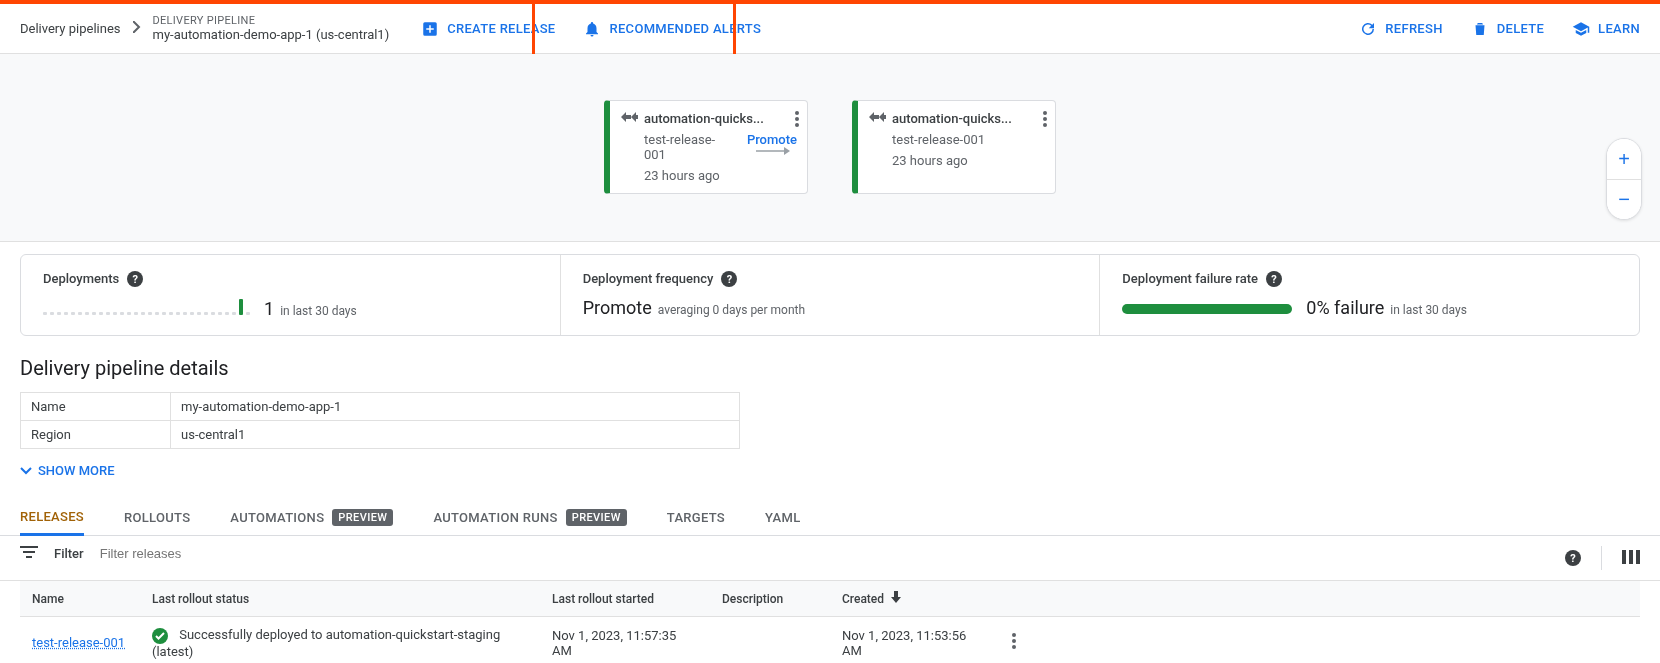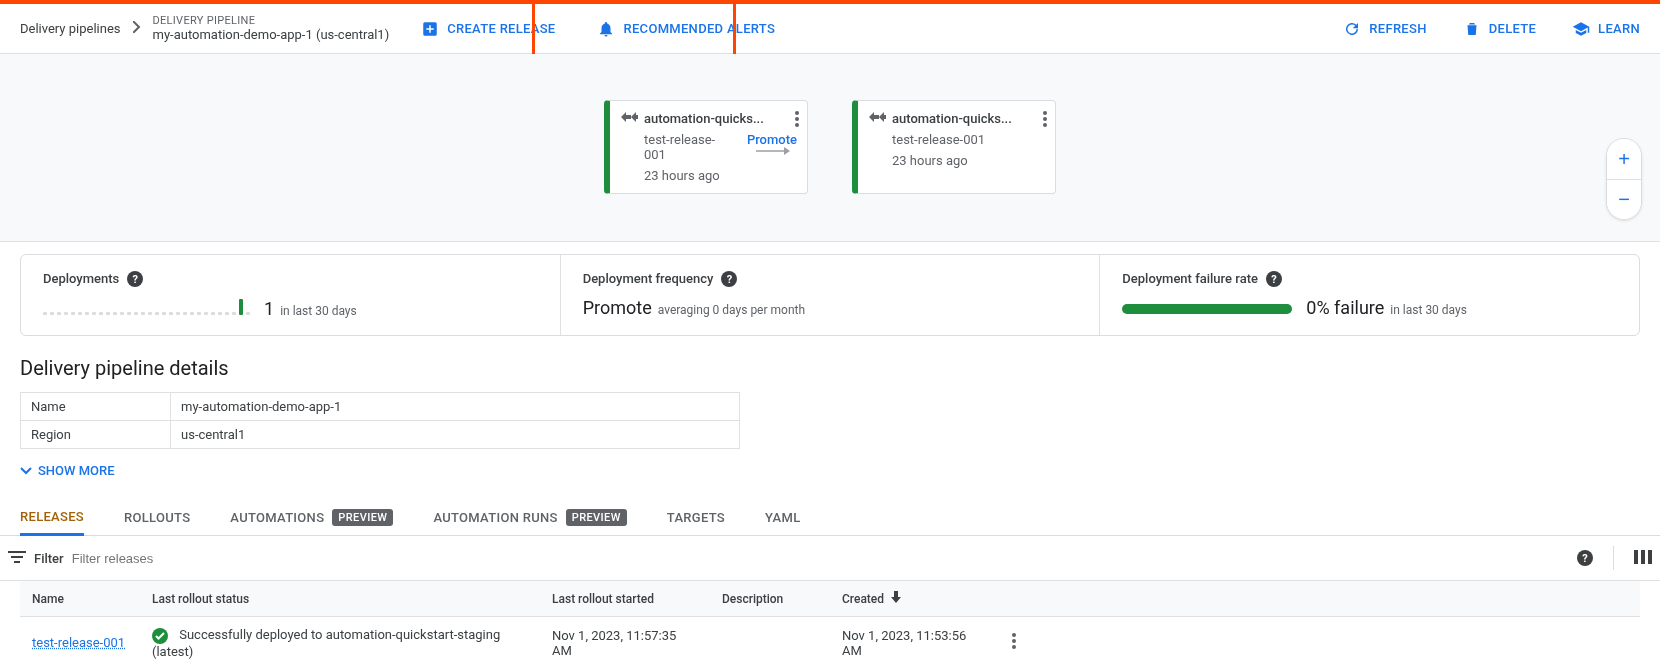--- a/index.html
+++ b/index.html
@@ -4,25 +4,25 @@
 <style>
   * { box-sizing: border-box; margin: 0; padding: 0; }
   body { font-family: Roboto, "Helvetica Neue", Arial, sans-serif; font-size: 13px; color: #3c4043; background: #fff; width: 1660px; }
   .topbar { display: flex; align-items: center; height: 54px; padding: 0 20px; border-bottom: 1px solid #e0e0e0; border-top: 4px solid #ff4502; position: relative; }
   .breadcrumb { display: flex; align-items: center; gap: 12px; }
   .bc-root { font-size: 13px; color: #3c4043; }
   .chev { color: #5f6368; }
   .bc-main { display: flex; flex-direction: column; line-height: 1.2; }
   .bc-top { font-size: 11px; color: #5f6368; letter-spacing: .3px; }
   .bc-name { font-size: 13px; color: #3c4043; }
-  .tb-actions { display: flex; align-items: center; gap: 42px; margin-left: 32px; }
+  .tb-actions { display: flex; align-items: center; gap: 28px; margin-left: 32px; }
   .tb-btn { display: inline-flex; align-items: center; gap: 8px; color: #1a73e8; font-weight: 500; font-size: 13px; letter-spacing: .3px; cursor: pointer; }
   .tb-btn svg { fill: #1a73e8; }
   .highlight { position: absolute; top: -4px; left: 532px; width: 204px; height: 57px; border: 3px solid #ff4502; pointer-events: none; }
-  .tb-right { margin-left: auto; display: flex; align-items: center; gap: 36px; }
+  .tb-right { margin-left: auto; display: flex; align-items: center; gap: 28px; }
 
   .graph-area { background: #f8f9fa; height: 188px; position: relative; border-bottom: 1px solid #e0e0e0; }
   .cards { display: flex; gap: 44px; justify-content: center; padding-top: 46px; position: relative; }
   .card { width: 204px; background: #fff; border: 1px solid #dadce0; border-radius: 4px; position: relative; padding: 10px 10px 10px 34px; border-left: 6px solid #1e8e3e; }
   .card-head { display: flex; align-items: center; gap: 6px; }
   .card-title { font-weight: 500; font-size: 13px; color: #3c4043; overflow: hidden; text-overflow: ellipsis; white-space: nowrap; flex: 1; }
   .stage-icon { position: absolute; left: 10px; top: 9px; }
   .card-menu { position: absolute; right: 8px; top: 10px; cursor: pointer; color: #5f6368; }
   .card-line { font-size: 13px; color: #5f6368; margin-top: 6px; display: flex; gap: 12px; }
   .promote { color: #1a73e8; font-weight: 500; cursor: pointer; }
@@ -49,21 +49,21 @@
   .dtable { width: 720px; border-collapse: collapse; }
   .dtable td { border: 1px solid #e0e0e0; padding: 6px 10px; font-size: 13px; }
   .dtable td:first-child { width: 150px; color: #3c4043; font-weight: 400; }
   .showmore { margin-top: 14px; color: #1a73e8; font-weight: 500; font-size: 13px; display: inline-flex; align-items: center; gap: 6px; cursor: pointer; }
 
   .tabs { display: flex; align-items: center; gap: 40px; padding: 0 20px; margin-top: 22px; border-bottom: 1px solid #dadce0; height: 36px; }
   .tab { font-size: 13px; font-weight: 500; color: #5f6368; letter-spacing: .3px; cursor: pointer; height: 36px; display: inline-flex; align-items: center; gap: 8px; }
   .tab.active { color: #a16207; border-bottom: 3px solid #1a73e8; }
   .badge { background: #5f6368; color: #fff; font-size: 11px; padding: 2px 6px; border-radius: 3px; letter-spacing: .4px; }
 
-  .filterbar { display: flex; align-items: center; gap: 8px; padding: 10px 8px; border-bottom: 1px solid #e0e0e0; }
+  .filterbar { display: flex; align-items: flex-start; gap: 16px; padding: 10px 20px; border-bottom: 1px solid #e0e0e0; }
   .filt-icon { color: #3c4043; }
   .filt-label { font-size: 13px; font-weight: 500; }
   .filt-input { border: none; outline: none; font-size: 13px; flex: 1; color: #5f6368; }
   .filt-right { margin-left: auto; display: flex; align-items: center; gap: 20px; color: #5f6368; }
   .filt-right .sep { width: 1px; height: 24px; background: #dadce0; }
 
   .rtable { width: calc(100% - 40px); margin: 0 20px; border-collapse: collapse; }
   .rtable th { text-align: left; font-size: 12px; font-weight: 500; color: #3c4043; padding: 10px 12px; border-bottom: 1px solid #e0e0e0; background: #f8f9fa; }
   .rtable td { padding: 10px 12px; font-size: 13px; color: #3c4043; border-bottom: 1px solid #eee; }
   .link { color: #1a73e8; text-decoration: underline dotted; cursor: pointer; }

